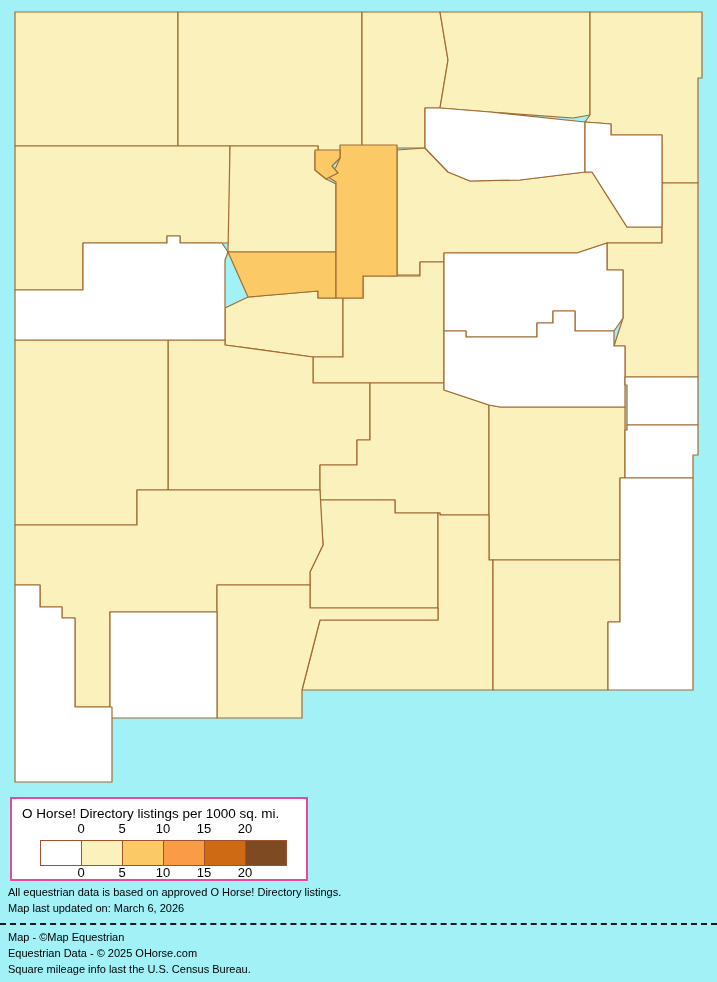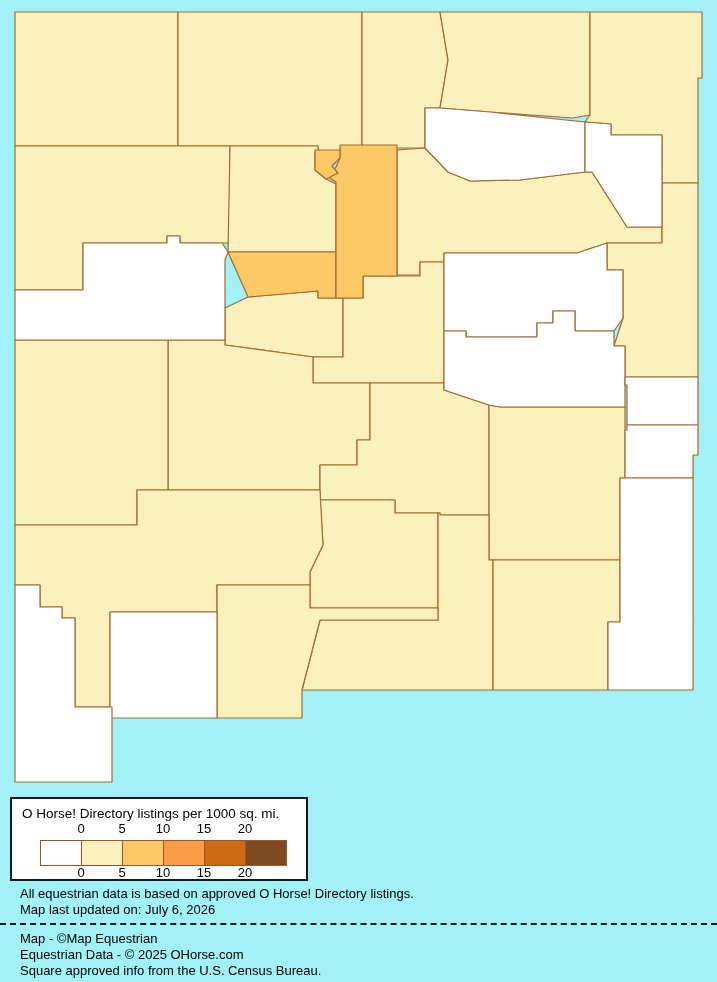--- a/index.html
+++ b/index.html
@@ -7,40 +7,40 @@
     width:717px;height:982px;
     background:#A1F1F7;
     font-family:"Liberation Sans","DejaVu Sans",sans-serif;
     position:relative;overflow:hidden;
     color:#000;
   }
   #map-svg{position:absolute;left:0;top:0;}
   #map-svg polygon{stroke:#A26B33;stroke-width:1.2;stroke-linejoin:round;}
   .legend-box{
     position:absolute;left:10px;top:797px;width:298px;height:84px;
-    background:#FFFFFF;border:2px solid #0f172a;box-sizing:border-box;
+    background:#FFFFFF;border:2px solid #ec4899;box-sizing:border-box;
   }
   .legend-title{
     position:absolute;left:10px;top:7px;
     font-size:13.5px;white-space:nowrap;
   }
   .legend-bar{
     position:absolute;left:28px;top:41px;height:24px;
     display:flex;border:1px solid #A0522D;
   }
   .legend-bar .swatch{width:40px;height:24px;border-right:1px solid #A0522D;}
   .legend-bar .swatch:last-child{border-right:none;}
   .tick-row{position:absolute;left:0;top:0;width:100%;height:16px;}
   .tick-row span{
     position:absolute;transform:translateX(-50%);
     font-size:13px;white-space:nowrap;
   }
   .tick-row.top{top:22px;}
   .tick-row.bottom{top:66px;}
-  .note{position:absolute;left:20px;font-size:13px;white-space:nowrap;}
+  .note{position:absolute;left:8px;font-size:11px;white-space:nowrap;}
   .dashed-sep{
     position:absolute;left:0;top:923px;width:717px;height:0;
     border-top:2px dashed #1a1a1a;
   }
 </style>
 </head>
 <body>
 
 <svg id="map-svg" width="717" height="790" viewBox="0 0 717 790">
     <polygon points="15,12 178,12 178,146 15,146" fill="#FBF1BC"></polygon>
@@ -98,19 +98,19 @@
   <div class="tick-row bottom">
       <span style="left: 69px;">0</span>
       <span style="left: 110px;">5</span>
       <span style="left: 151px;">10</span>
       <span style="left: 192px;">15</span>
       <span style="left: 233px;">20</span>
     </div>
 </div>
 
 <div class="note" style="top:886px">All equestrian data is based on approved O Horse! Directory listings.</div>
-<div class="note" style="top:902px">Map last updated on: July 6, 2026</div>
+<div class="note" style="top:902px">Map last updated on: March 6, 2026</div>
 
 <div class="dashed-sep"></div>
 
 <div class="note" style="top:931px">Map - ©Map Equestrian</div>
 <div class="note" style="top:947px">Equestrian Data - © 2025 OHorse.com</div>
-<div class="note" style="top:963px">Square approved info from the U.S. Census Bureau.</div>
+<div class="note" style="top:963px">Square mileage info last the U.S. Census Bureau.</div>
 
 </body></html>

